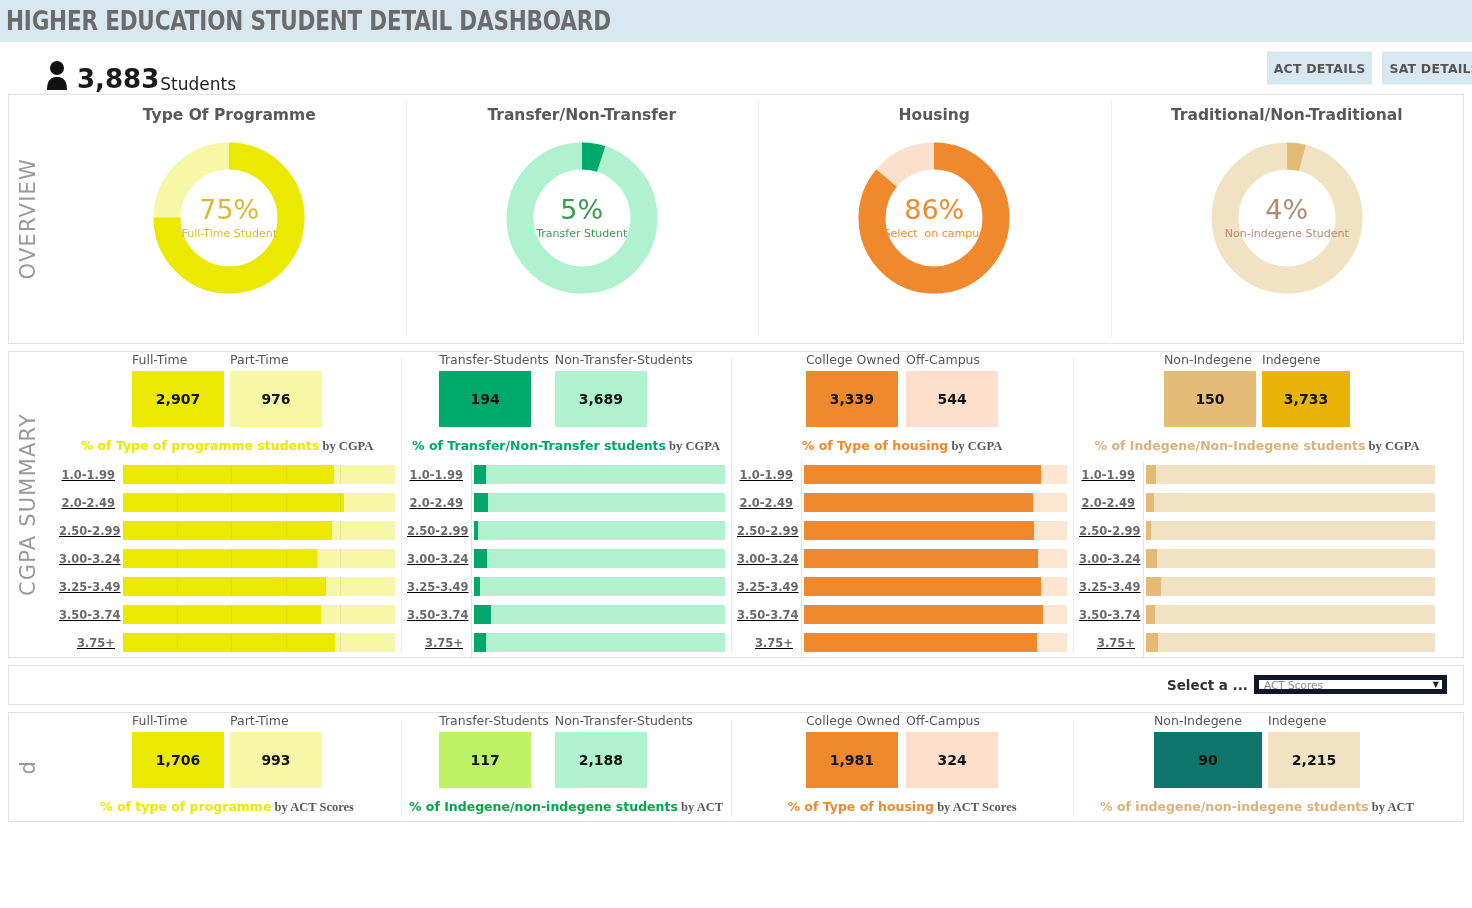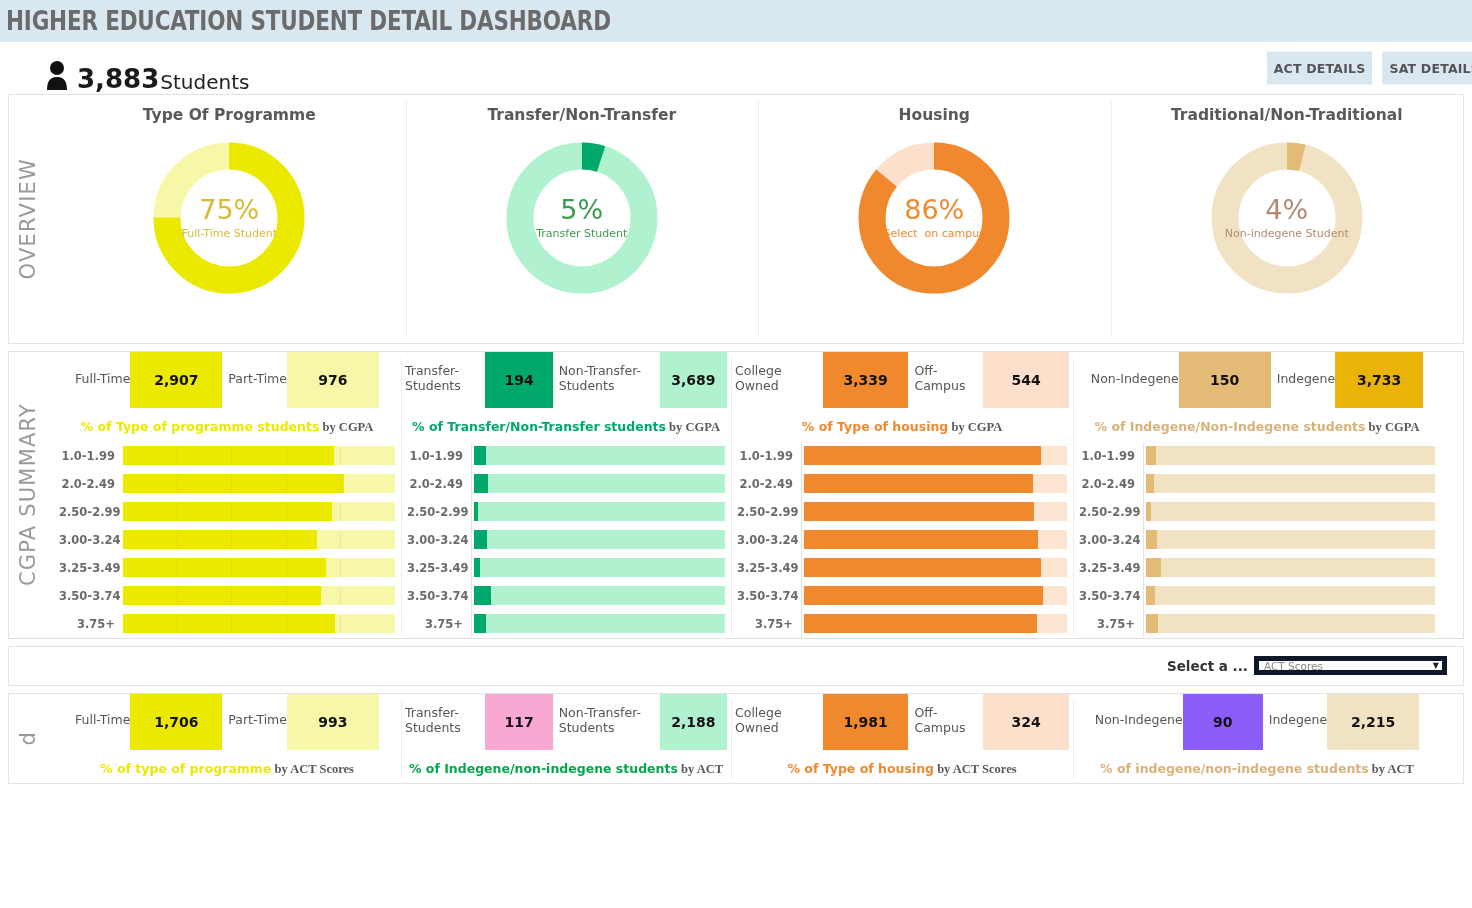--- a/index.html
+++ b/index.html
@@ -27,21 +27,21 @@
 
   .subbar{
     height:52px; width:100%;
     display:flex; align-items:flex-end; position:relative;margin-left:35px;
   }
   .people-icon{ margin-left:10px; margin-right:8px; display:block; }
   .count-num{
     font-size:26px; font-weight:bold; color:#1a1a1a;
     font-family:"DejaVu Sans", sans-serif;
   }
-  .count-label{ font-size:20px; color:#222; margin-left:1px; }
+  .count-label{ font-size:17px; color:#222; margin-left:1px; }
 
   .detail-btns{ position:absolute; right:20px; top:50%; transform:translateY(-50%); display:flex; gap:10px; }
   .detail-btn{
     background:#d9e8f0; border:none; color:#555;
     font-size:12.5px; font-weight:bold; letter-spacing:0.2px;
     padding:9px 7px; cursor:pointer;
     font-family:"DejaVu Sans", sans-serif;
   }
 
   
@@ -78,36 +78,36 @@
   .donut-pct{ font-size:27px; line-height:1.05; font-weight:normal; }
   .donut-sub{ font-size:11px; margin-top:2px; white-space:pre; }
 
   
   .metrics{ display:flex; padding-left:44px; }
   .mgroup{ position:relative; padding:0 4px; }
   .mgroup + .mgroup::before{
     content:""; position:absolute; left:0; top:6px; bottom:4px; width:1px; background:#ededed;
   }
   .kpis{ display:flex; justify-content:center; gap:6px; }
-  .kpi{ display:flex; flex-direction:row; align-items:center; }
+  .kpi{ display:flex; flex-direction:column; }
   .kpi-label{ font-size:12.5px; color:#555; margin-bottom:4px; font-family:"DejaVu Sans", sans-serif; }
   .kpi-box{
     width:95px; height:56px; display:flex; align-items:center; justify-content:center;
     font-size:14px; font-weight:bold; color:#111;
   }
   .sub-title{
     text-align:center; font-size:12.5px; font-weight:bold;
     margin:11px 0 6px 0; line-height:1.25;
     font-family:"DejaVu Sans", sans-serif;
   }
   .sub-title .by{ color:#595959;font-family:Liberation Serif, serif; }
 
   
   .bars{ padding:0 2px; }
-  .barrow{ display:flex; align-items:center; height:28px; }
+  .barrow{ display:flex; align-items:center; height:28px;text-decoration:underline; }
   .barlabel{
     width:64px; text-align:right; padding-right:8px;
     font-size:11.5px; font-weight:bold; color:#6a6a6a;
     font-family:"DejaVu Sans", sans-serif; white-space:nowrap;
   }
   .bartrack{
     flex:1; height:19px; position:relative; display:flex; overflow:hidden;
   }
   .barfill{ height:100%; }
   .barrest{ height:100%; flex:1; }
@@ -569,21 +569,21 @@
             <div class="kpi-label">Part-Time</div>
             <div class="kpi-box" style="background:#f7f7a8;width:92px">993</div>
           </div>
         </div>
         <div class="sub-title"><span style="color:#ece900">% of type of programme</span><span class="by"> by ACT Scores</span></div>
       </div>
       <div class="mgroup" style="width: 330px;">
         <div class="kpis">
           <div class="kpi">
             <div class="kpi-label">Transfer-Students</div>
-            <div class="kpi-box" style="background:#f9a8d4;width:92px">117</div>
+            <div class="kpi-box" style="background:#bef264;width:92px">117</div>
           </div>
           <div class="kpi">
             <div class="kpi-label">Non-Transfer-Students</div>
             <div class="kpi-box" style="background:#b0f2cf;width:92px">2,188</div>
           </div>
         </div>
         <div class="sub-title"><span style="color:#00a84b">% of Indegene/non-indegene students</span><span class="by"> by ACT</span></div>
       </div>
       <div class="mgroup" style="width: 342px;">
         <div class="kpis">
@@ -595,21 +595,21 @@
             <div class="kpi-label">Off-Campus</div>
             <div class="kpi-box" style="background:#fce0cb;width:92px">324</div>
           </div>
         </div>
         <div class="sub-title"><span style="color:#f0892e">% of Type of housing</span><span class="by"> by ACT Scores</span></div>
       </div>
       <div class="mgroup" style="width: 368px;">
         <div class="kpis">
           <div class="kpi">
             <div class="kpi-label">Non-Indegene</div>
-            <div class="kpi-box" style="background:#8b5cf6;width:80px">90</div>
+            <div class="kpi-box" style="background:#0f766e;width:108px">90</div>
           </div>
           <div class="kpi">
             <div class="kpi-label">Indegene</div>
             <div class="kpi-box" style="background:#f0e2c2;width:92px">2,215</div>
           </div>
         </div>
         <div class="sub-title"><span style="color:#d9b27a">% of indegene/non-indegene students</span><span class="by"> by ACT</span></div>
       </div>
     </div>
 </div>

